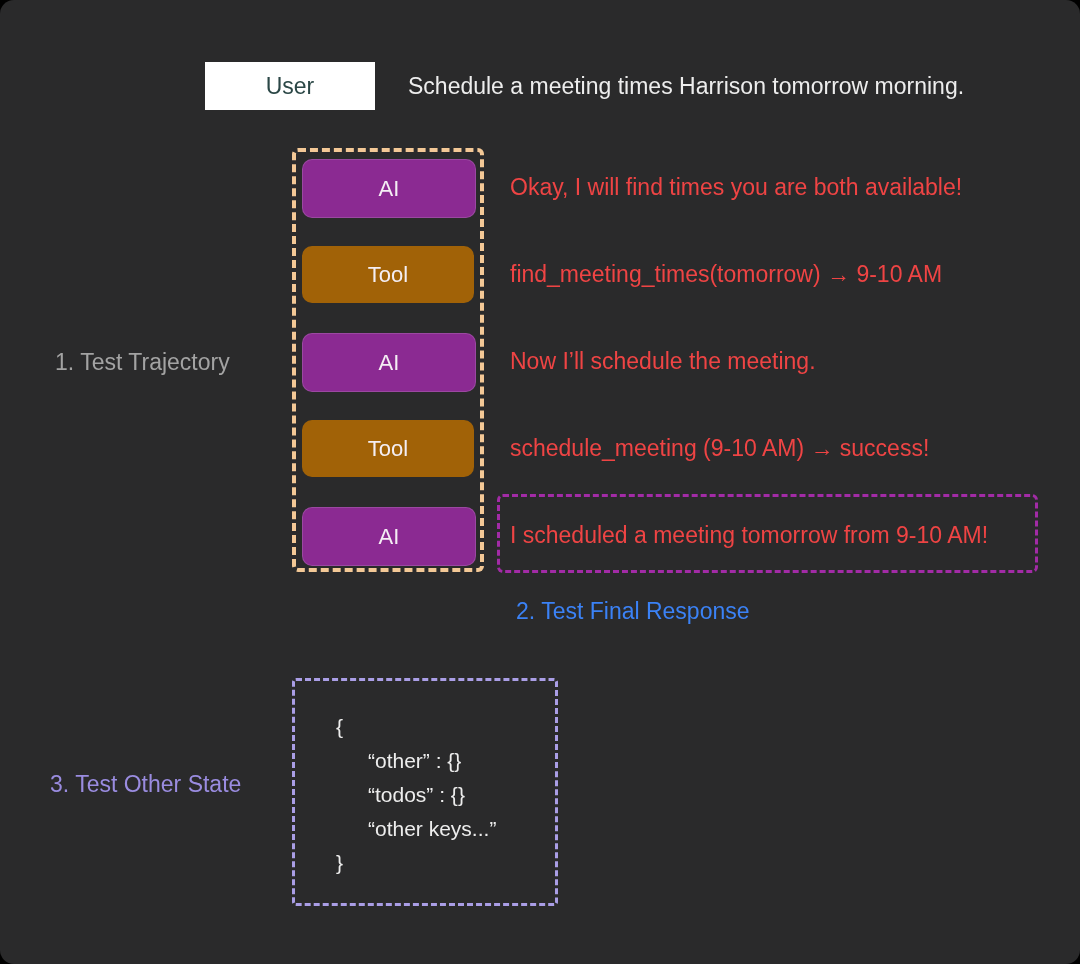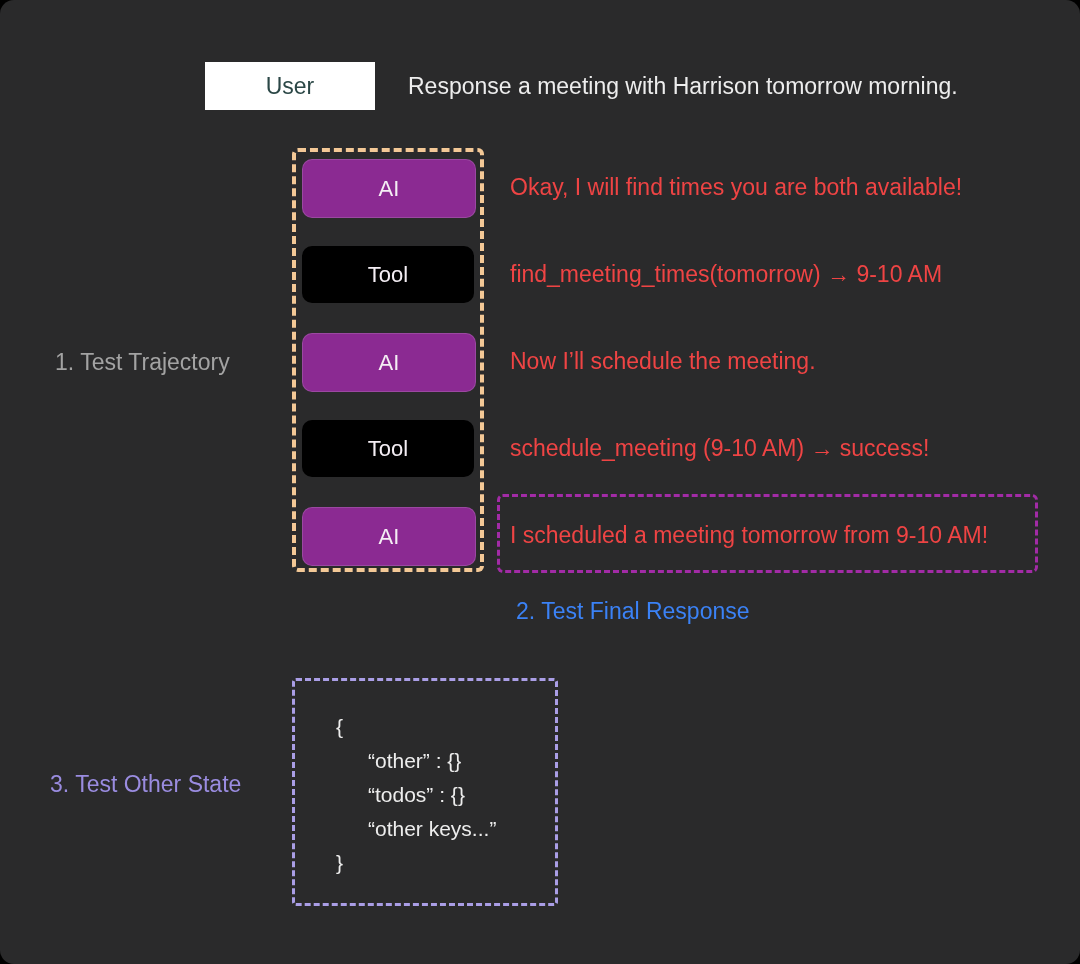--- a/index.html
+++ b/index.html
@@ -49,21 +49,21 @@
   .step-badge {
     position: absolute;
     left: 302px;
     width: 172px; height: 57px;
     border-radius: 10px;
     display: flex; align-items: center; justify-content: center;
     color: #f4eef4;
     font-size: 22px;
   }
   .step-badge.ai   { background: #8b2a92; border: 1px solid rgba(255,255,255,0.14); }
-  .step-badge.tool { background: #000000; }
+  .step-badge.tool { background: #a16207; }
   .b1 { top: 159px; }
   .b2 { top: 246px; }
   .b3 { top: 333px; }
   .b4 { top: 420px; }
   .b5 { top: 507px; }
 
   .step-text {
     position: absolute;
     left: 510px;
     height: 57px;
@@ -116,21 +116,21 @@
     white-space: nowrap;
   }
   .json-line.indent { padding-left: 32px; }
 </style>
 </head>
 <body>
 
 <div class="canvas">
 
   <div class="user-badge">User</div>
-  <div class="user-msg">Response a meeting with Harrison tomorrow morning.</div>
+  <div class="user-msg">Schedule a meeting times Harrison tomorrow morning.</div>
 
   <div class="traj-box"></div>
 
   <div class="step-badge ai b1">AI</div>
   <div class="step-badge tool b2">Tool</div>
   <div class="step-badge ai b3">AI</div>
   <div class="step-badge tool b4">Tool</div>
   <div class="step-badge ai b5">AI</div>
 
   <div class="step-text t1">Okay, I will find times you are both available!</div>

